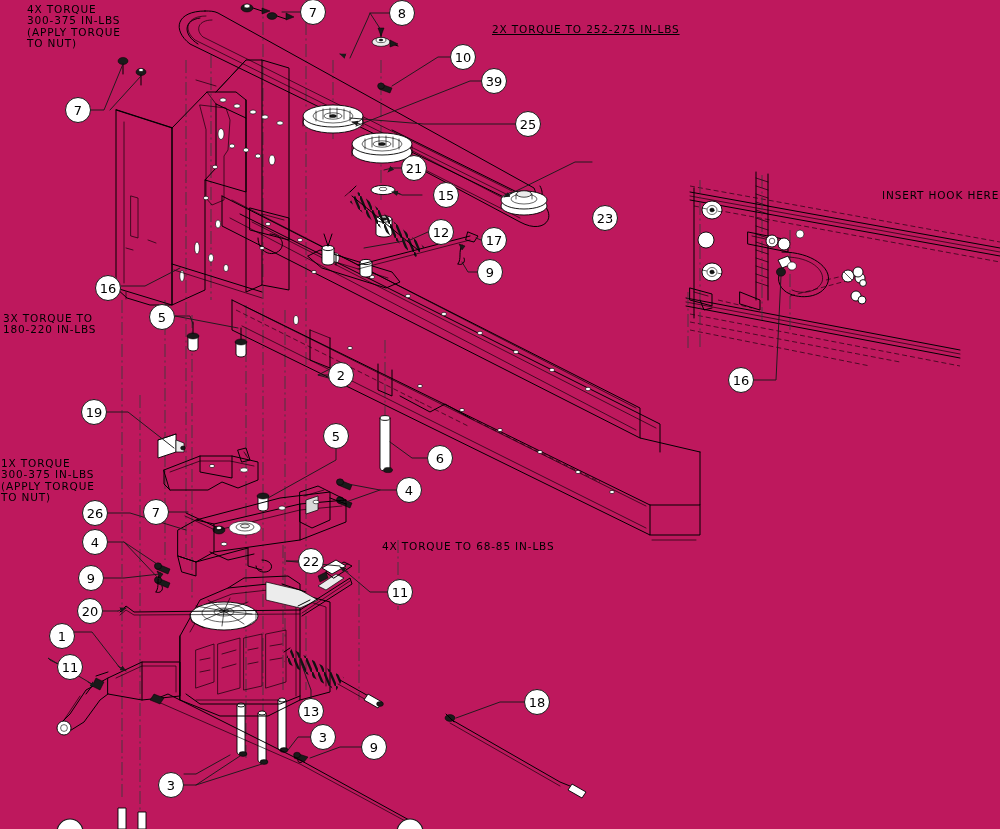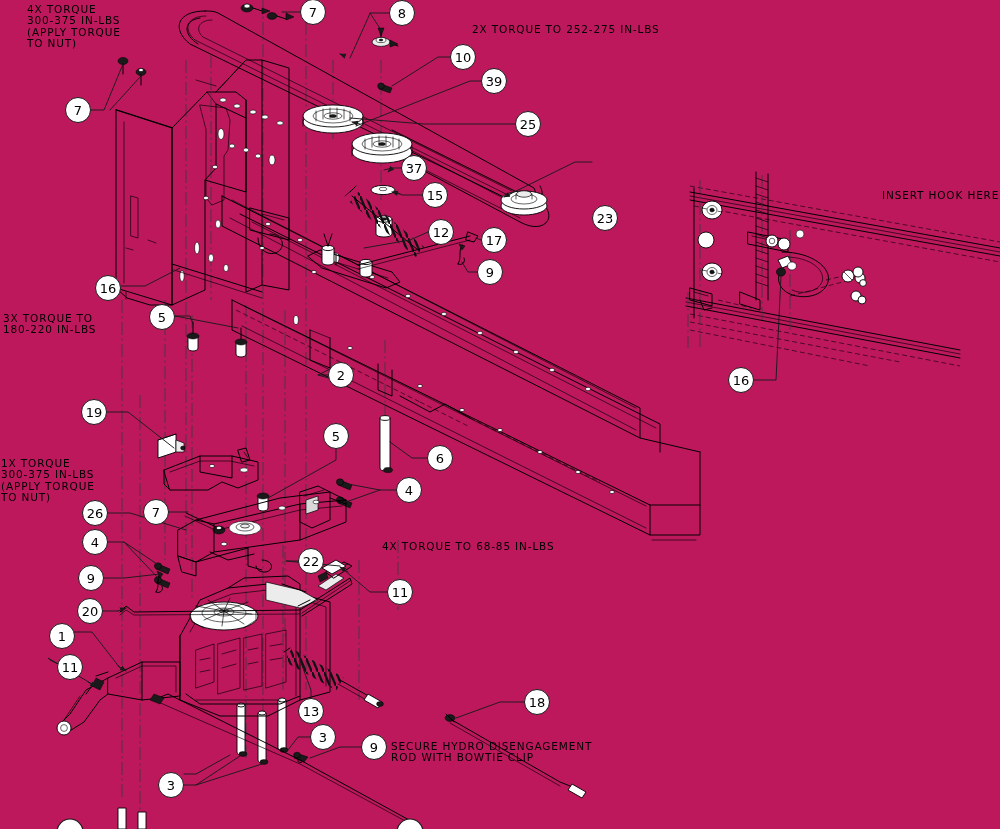--- a/index.html
+++ b/index.html
@@ -763,42 +763,40 @@
     <g>
       <circle cx="70" cy="832" r="13" fill="#fff" stroke="#1a1a1a" stroke-width="1.15"></circle>
       <circle cx="410" cy="832" r="13" fill="#fff" stroke="#1a1a1a" stroke-width="1.15"></circle>
     </g>
   </svg>
 
   <div class="note" style="left:27px; top:4px;">4X TORQUE
 300-375 IN-LBS
 (APPLY TORQUE
 TO NUT)</div>
-  <div class="note" style="left:472px; top:24px;">2X TORQUE TO 252-275 IN-LBS</div>
+  <div class="note" style="left:492px; top:24px;text-decoration:underline;">2X TORQUE TO 252-275 IN-LBS</div>
   <div class="note" style="left:3px; top:313px;">3X TORQUE TO
 180-220 IN-LBS</div>
   <div class="note" style="left:1px; top:458px;">1X TORQUE
 300-375 IN-LBS
 (APPLY TORQUE
 TO NUT)</div>
   <div class="note" style="left:382px; top:541px;">4X TORQUE TO 68-85 IN-LBS</div>
   <div class="note" style="left:882px; top:190px;">INSERT HOOK HERE</div>
-  <div class="note" style="left:391px; top:741px;">SECURE HYDRO DISENGAGEMENT
-ROD WITH BOWTIE CLIP</div>
 
   <div id="bubbles">
       <div class="bub" style="left: 313px; top: 12px;">7</div>
       <div class="bub" style="left: 402px; top: 13px;">8</div>
       <div class="bub" style="left: 463px; top: 57px;">10</div>
       <div class="bub" style="left: 494px; top: 81px;">39</div>
       <div class="bub" style="left: 78px; top: 110px;">7</div>
       <div class="bub" style="left: 528px; top: 124px;">25</div>
-      <div class="bub" style="left: 414px; top: 168px;">37</div>
+      <div class="bub" style="left: 414px; top: 168px;">21</div>
       <div class="bub" style="left: 605px; top: 162px; margin-top: 43px;">23</div>
-      <div class="bub" style="left: 435px; top: 195px;">15</div>
+      <div class="bub" style="left: 446px; top: 195px;">15</div>
       <div class="bub" style="left: 441px; top: 232px;">12</div>
       <div class="bub" style="left: 494px; top: 240px;">17</div>
       <div class="bub" style="left: 490px; top: 272px;">9</div>
       <div class="bub" style="left: 108px; top: 288px;">16</div>
       <div class="bub" style="left: 162px; top: 317px;">5</div>
       <div class="bub" style="left: 341px; top: 375px;">2</div>
       <div class="bub" style="left: 741px; top: 380px;">16</div>
       <div class="bub" style="left: 94px; top: 412px;">19</div>
       <div class="bub" style="left: 336px; top: 436px;">5</div>
       <div class="bub" style="left: 440px; top: 458px;">6</div>

